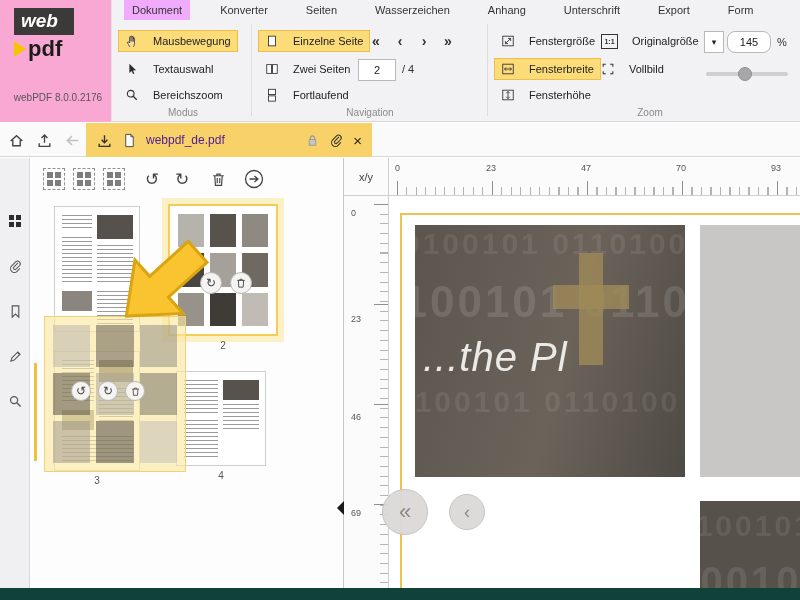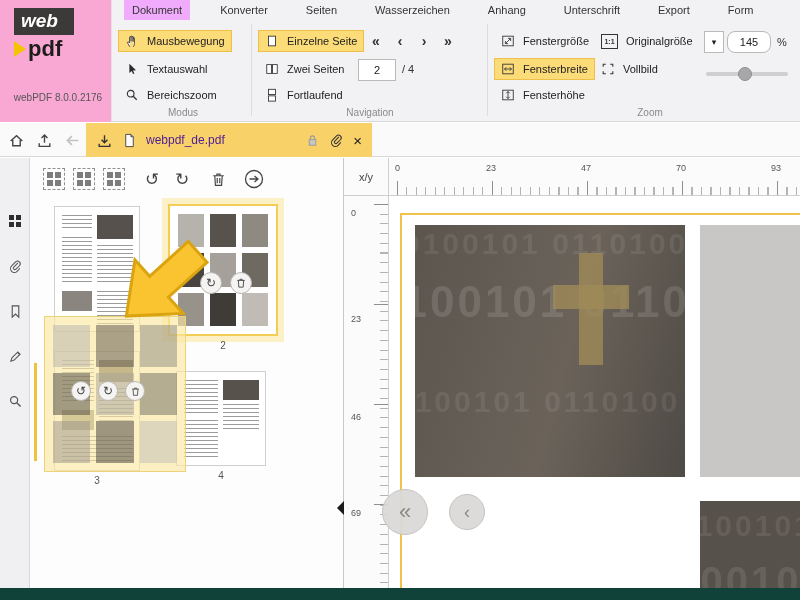--- a/index.html
+++ b/index.html
@@ -11,21 +11,21 @@
 
 #ribbon{position:absolute;left:0;top:0;width:800px;height:122px;background:#f2f1f3;border-bottom:1px solid #d8d7d9}
 #logo{position:absolute;left:0;top:0;width:112px;height:122px;background:#f9a8d4;border-right:1px solid #e2e1e3}
 .logo-web{position:absolute;left:14px;top:8px;width:60px;height:27px;background:#3b3a39;color:#fff;font-style:italic;font-weight:bold;font-size:19px;line-height:26px;padding-left:7px}
 .logo-pdf{position:absolute;left:14px;top:35px;height:28px;display:flex;align-items:center;font-weight:bold;font-size:22px;color:#1c1c1a}
 .logo-tri{width:0;height:0;border-left:12px solid #f5c400;border-top:8px solid transparent;border-bottom:8px solid transparent;margin-right:2px}
 #logo .version{position:absolute;left:0;top:92px;width:116px;text-align:center;font-size:10px;color:#555}
 #tabs{position:absolute;left:116px;top:0;right:0;height:20px;display:flex;font-size:11px;color:#333;padding-left:8px}
 .tab{padding:4px 8px;margin-right:22px;white-space:nowrap}
 .tab.active{background:#f0abfc}
-.rbtn{position:absolute;display:flex;align-items:center;gap:8px;font-size:11px;color:#222;height:22px;padding:0 6px;white-space:nowrap;background:transparent;border:1px solid transparent}
+.rbtn{position:absolute;display:flex;align-items:center;gap:14px;font-size:11px;color:#222;height:22px;padding:0 6px;white-space:nowrap;background:transparent;border:1px solid transparent}
 .rbtn.hl{background:#fcdb79;border:1px solid #eec04a}
 .grouplabel{position:absolute;top:107px;font-size:10px;color:#8a8a8a;text-align:center}
 .vsep{position:absolute;top:24px;height:92px;width:1px;background:#dddcde}
 .navarrow{position:absolute;top:30px;width:20px;height:22px;text-align:center;font-size:14px;font-weight:bold;color:#333;line-height:22px}
 .ribbon-input{position:absolute;height:22px;background:#fff;border:1px solid #b9b9b9;font-size:11px;text-align:center;color:#222;font-family:"Liberation Sans",sans-serif}
 .one2one{width:17px;height:15px;border:1px solid #333;font-size:7px;font-weight:bold;display:flex;align-items:center;justify-content:center;color:#333}
 #zoom-slider-track{position:absolute;left:706px;top:72px;width:82px;height:4px;background:#cfcfcf;border-radius:2px}
 #zoom-slider-handle{position:absolute;left:32px;top:-5px;width:14px;height:14px;border-radius:50%;background:#a7a6a8;border:1px solid #8f8e90}
 
 
@@ -464,20 +464,21 @@
       <span class="vnum" style="top:312px">69</span>
     </div>
     <div id="canvas">
       <div id="page">
         <div id="imgdark">
           <div class="binary" style="left:-12px;top:2px">0100101 0110100 010101 0110 01001 0101101</div>
           <div class="binary" style="left:-40px;top:52px;font-size:44px;color:rgba(255,255,255,.12)">0100101 0110100 010101 0110 01001 0101101</div>
           <div class="binary" style="left:-20px;top:160px">0100101 0110100 010101 0110 01001 0101101</div>
           <div class="plusv"></div>
           <div class="plush"></div>
+          <div id="headline">...the Pl</div>
         </div>
         <div id="imgright"></div>
         <div id="imgbottom">
           <div class="binary" style="left:-24px;top:8px">0100101 0110100 010101 0110 01001 0101101</div>
           <div class="binary" style="left:-50px;top:58px;font-size:40px;color:rgba(255,255,255,.1)">0100101 0110100 010101 0110 01001 0101101</div>
         </div>
       </div>
     </div>
     <div class="navcircle" style="left:38px;top:331px;width:46px;height:46px;font-size:22px">«</div>
     <div class="navcircle" style="left:105px;top:336px;width:36px;height:36px;font-size:18px">‹</div>

